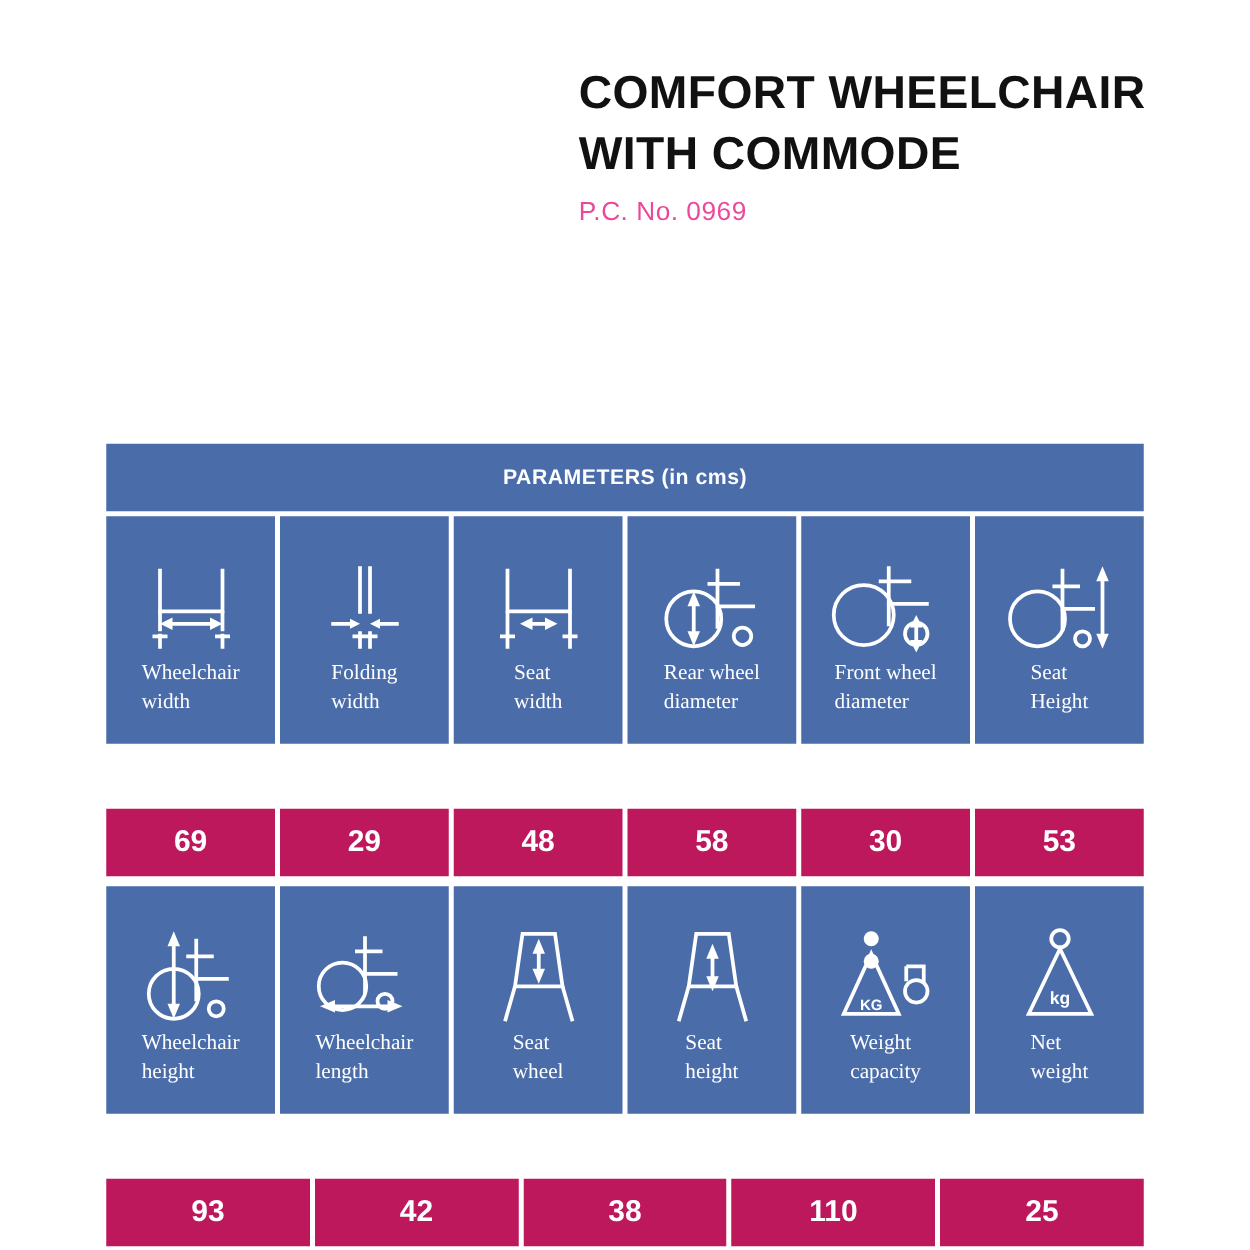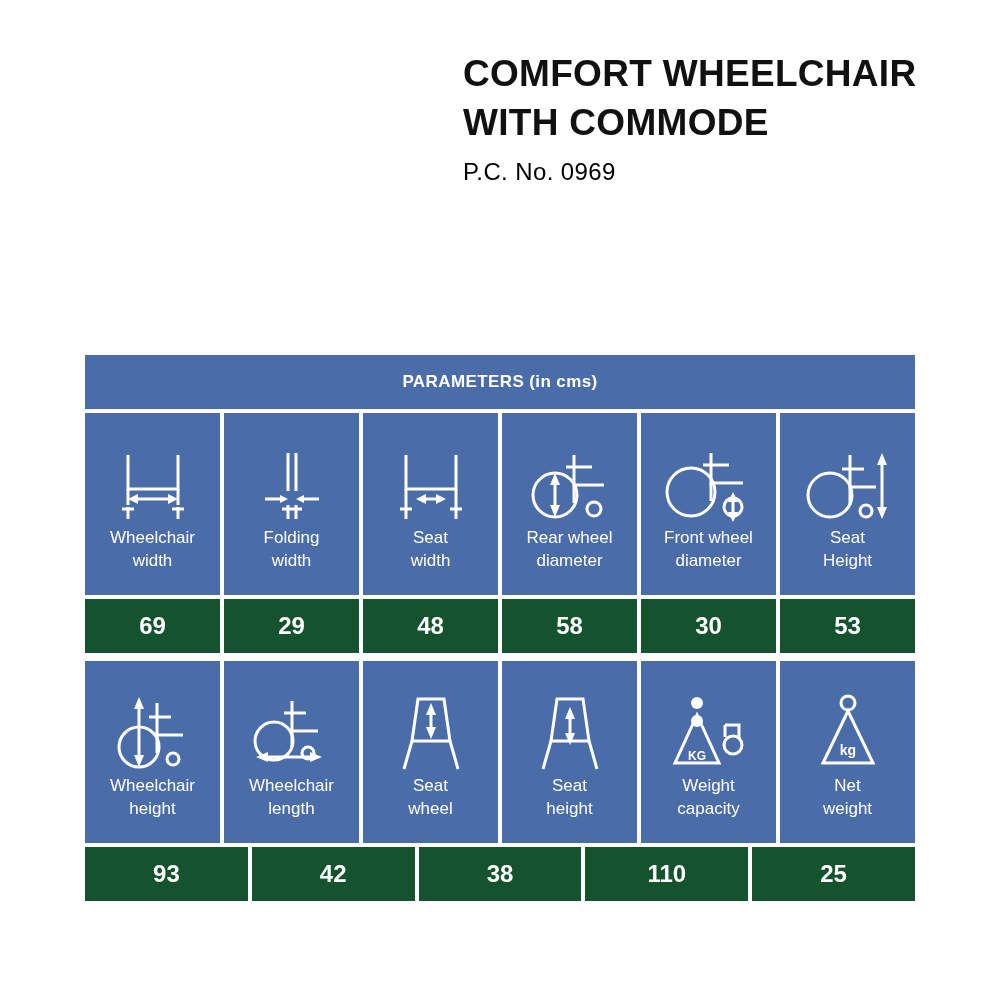--- a/index.html
+++ b/index.html
@@ -25,22 +25,22 @@
   .title-line {
     font-size: 37px;
     font-weight: bold;
     letter-spacing: 0.3px;
     color: #111111;
     line-height: 1.32;
     white-space: nowrap;
   }
   .subtitle {
     margin-top: 10px;
-    font-size: 24px;
-    color: #000000;
+    font-size: 21px;
+    color: #ec4899;
     letter-spacing: 0.4px;
   }
 
   
   .table-wrap {
     position: absolute;
     left: 85px;
     top: 355px;
     width: 830px;
   }
@@ -79,32 +79,33 @@
   .icon-box {
     height: 100px;
     display: flex;
     align-items: flex-end;
     justify-content: center;
   }
   .icon-label {
     color: #ffffff;
     font-size: 17px;
     line-height: 1.35;
-    text-align: center;
     padding: 0 4px;
+    font-family: Liberation Serif, serif;
   }
   .value-cell {
     height: 54px;
-    background: #14532d;
+    background: #be185d;
     color: #ffffff;
     font-size: 24px;
     font-weight: bold;
     display: flex;
     align-items: center;
     justify-content: center;
+    margin-top: 48px;
   }
   .row-gap { height: 8px; }
 
   svg { display: block; }
 </style>
 </head>
 <body>
 
 <div class="header">
   <div class="title-line">COMFORT WHEELCHAIR</div>

